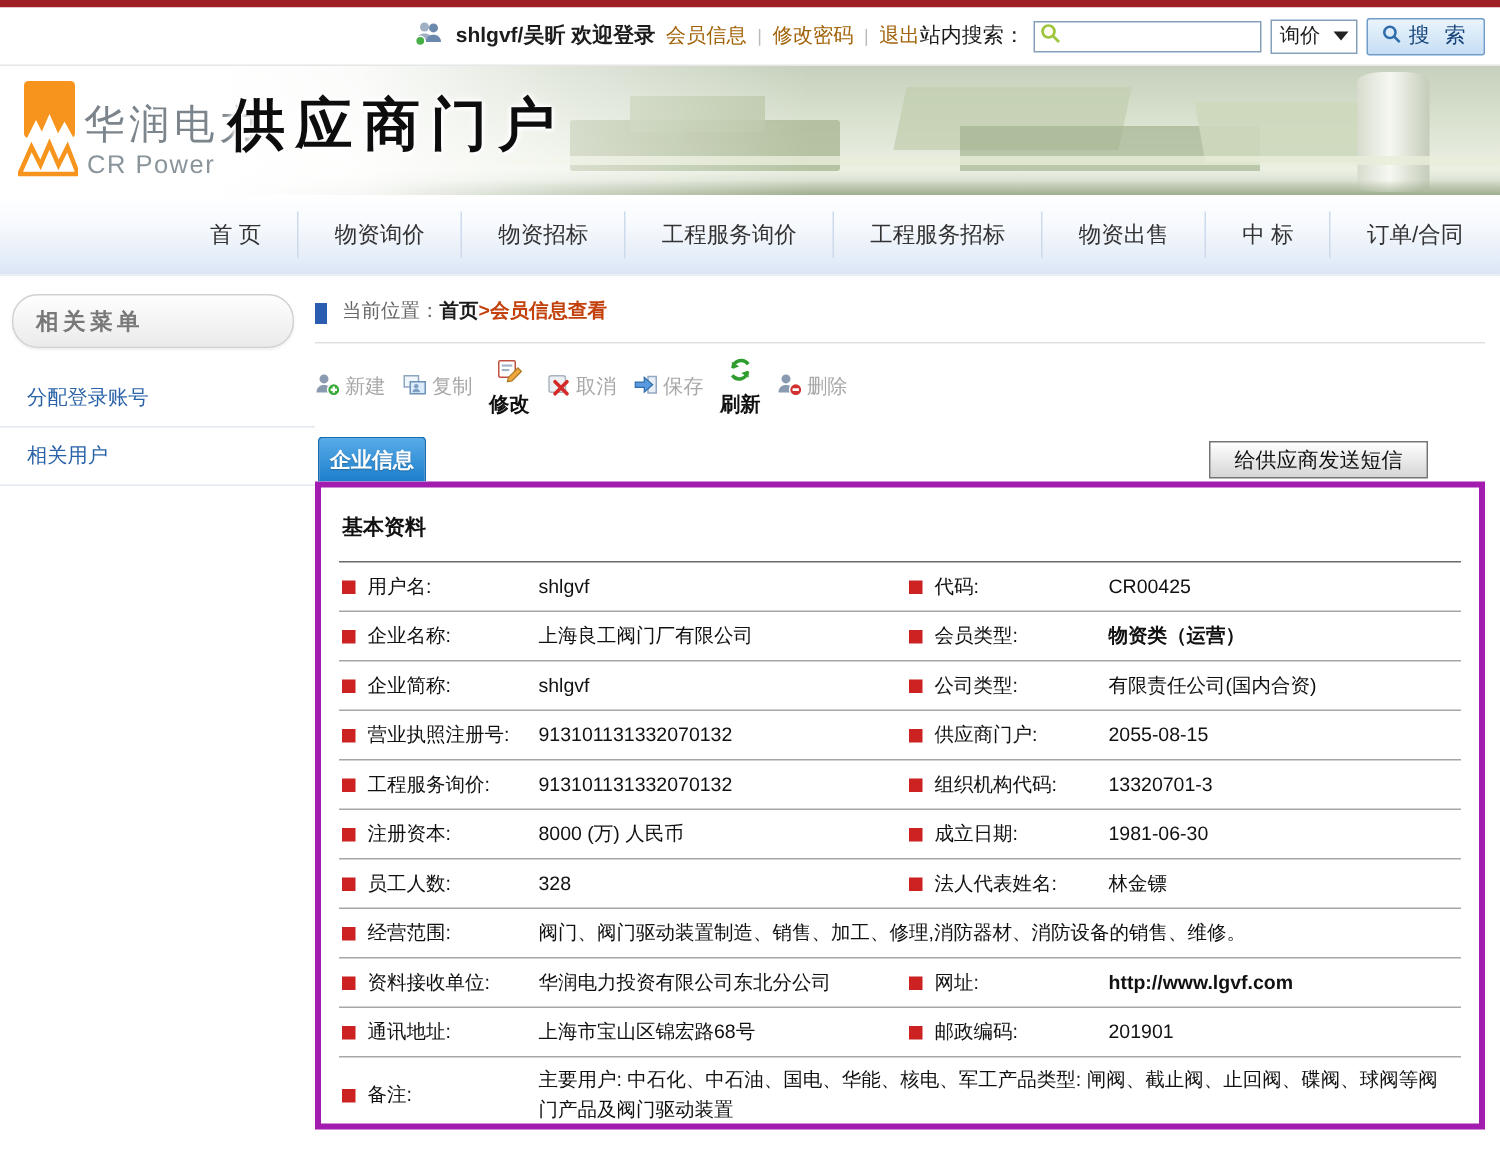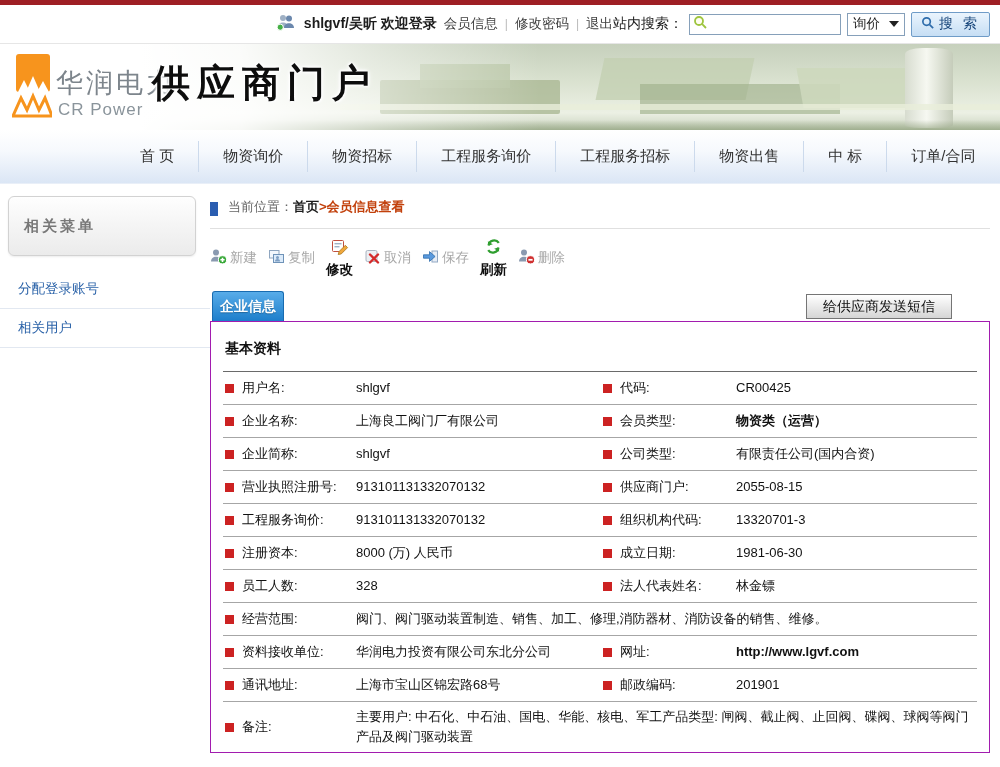--- a/index.html
+++ b/index.html
@@ -10,21 +10,21 @@
   }
   .topline { height: 5px; background: #9e1f24; }
 
   
   .userbar {
     height: 39px; display: flex; align-items: center; justify-content: flex-end;
     padding: 0 10px 0 4px; border-bottom: 1px solid #e6e6e6; background: #fff;
   }
   .ub-left { display: flex; align-items: center; gap: 7px; font-size: 14px; }
   .user-name { font-weight: bold; color: #1c1c1c; }
-  .ub-link { color: #404040; text-decoration: none; font-size: 13.5px; cursor: pointer; }
+  .ub-link { color: #a16207; text-decoration: none; font-size: 13.5px; cursor: pointer; }
   .sep { color: #bbb; font-size: 12px; }
   .ub-right { display: flex; align-items: center; gap: 6px; font-size: 14px; color: #1c1c1c; }
   .search-box { width: 152px; height: 21px; border: 1px solid #86a0ba; background: #fff;
     display: flex; align-items: center; padding: 0 3px; }
   .search-box input { border: none; outline: none; width: 100%; font-size: 12px; font-family: inherit; }
   .search-select { min-width: 58px; height: 23px; border: 1px solid #86a0ba; background: #fff;
     display: flex; align-items: center; justify-content: space-between; padding: 0 5px;
     font-size: 13.5px; cursor: pointer; }
   .caret { width: 0; height: 0; border-left: 5px solid transparent; border-right: 5px solid transparent;
     border-top: 6px solid #222; margin-left: 6px; }
@@ -52,21 +52,21 @@
   
   .nav { height: 54px; display: flex; align-items: center; padding-left: 116px;
     background: linear-gradient(180deg, #ffffff 0%, #f6f9fd 40%, #dbe6f5 100%);
     border-bottom: 1px solid #e9eff8; }
   .nav-item { padding: 6px 24px; font-size: 15px; color: #333; cursor: pointer; position: relative; }
   .nav-item + .nav-item { border-left: 1px solid #ccdaec; }
 
   
   .main { display: flex; align-items: flex-start; }
   .sidebar { width: 210px; padding-top: 12px; flex: none; }
-  .menu-title { margin: 0 14px 0 8px; height: 60px; border: 1px solid #d2d2d2; border-radius: 6px;
+  .menu-title { margin: 0 14px 0 8px; height: 36px; border: 1px solid #d2d2d2; border-radius: 17px;
     background: linear-gradient(180deg, #fefefe, #ebebeb); box-shadow: 0 1px 2px rgba(0,0,0,.08);
     display: flex; align-items: center; padding-left: 15px;
     font-size: 15px; font-weight: bold; color: #787878; letter-spacing: 3px; }
   .menu-items { margin-top: 14px; }
   .menu-item { display: block; padding: 10px 0 10px 18px; font-size: 13.5px; color: #2a62a8;
     text-decoration: none; border-bottom: 1px solid #e2e8f1; cursor: pointer; }
 
   .content { flex: 1; padding: 14px 10px 0 0; }
 
   
@@ -87,21 +87,21 @@
   .tab { position: absolute; left: 2px; bottom: 0; width: 72px; height: 30px;
     background: linear-gradient(#58ace9, #1d7ecb); border: 1px solid #186bb0; border-bottom: none;
     border-radius: 3px 3px 0 0; color: #fff; font-weight: bold; font-size: 14px;
     display: flex; align-items: center; justify-content: center; cursor: pointer;
     text-shadow: 0 1px 1px rgba(0,0,0,.25); }
   .sms-btn { position: absolute; right: 38px; bottom: 2px; height: 25px; padding: 0 16px;
     font-size: 14px; color: #111; font-family: inherit;
     background: linear-gradient(#ffffff, #d5d5d5); border: 1px solid #757575; cursor: pointer; margin-top: 41px; }
 
   
-  .panel { border: 1px solid #a21caf; height: 432px; overflow: hidden; padding: 0 12px; background: #fff; }
+  .panel { border: 4px solid #a21caf; height: 432px; overflow: hidden; padding: 0 12px; background: #fff; }
   .section-title { font-size: 14px; font-weight: bold; color: #111;
     padding: 18px 0 13px 2px; border-bottom: 1px solid #6a6a6a; }
   .row { display: grid; grid-template-columns: 133px 245px 135px 1fr;
     align-items: center; min-height: 33px; border-bottom: 1px solid #a6a6a6;
     font-size: 13px; color: #111; }
   .cell.label { display: flex; align-items: center; gap: 8px; padding-left: 2px; }
   .bullet { width: 9px; height: 9px; background: #cc2222; flex: none; }
   .cell.value { padding-right: 8px; line-height: 1.55; }
   .cell.value.strong { font-weight: bold; }
   .row.full .cell.value { grid-column: 2 / 5; padding: 5px 6px 5px 0; }

